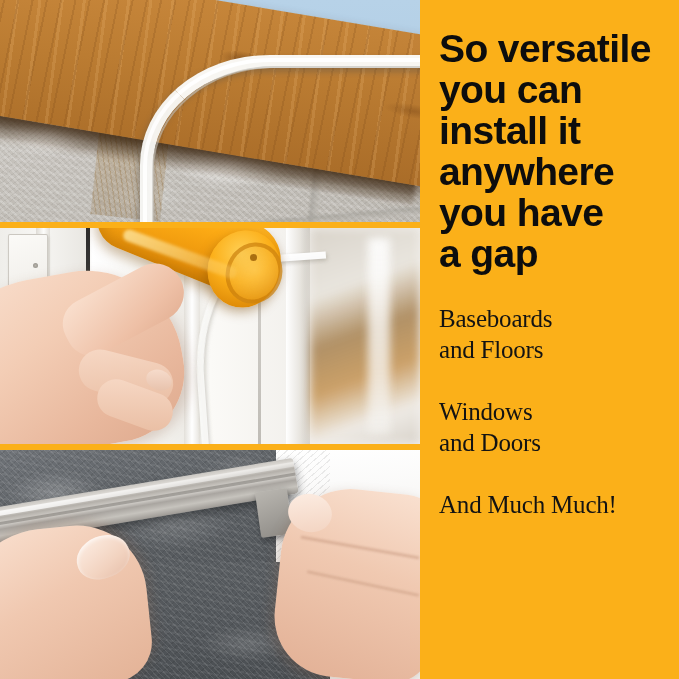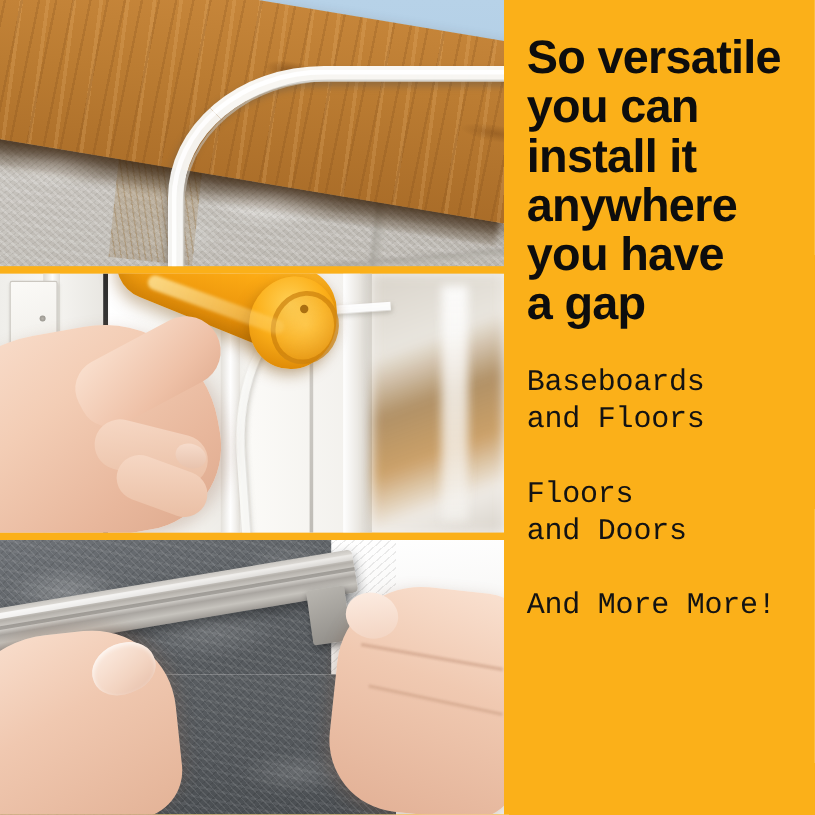--- a/index.html
+++ b/index.html
@@ -408,21 +408,21 @@
     letter-spacing: -0.6px;
     white-space: pre-line;
   }
   .benefits {
     position: absolute;
     left: 19px; top: 303px;
     width: 238px;
   }
   .benefit {
     color: #131313;
-    font-family: Liberation Mono, monospace;
+    font-family: Liberation Serif, serif;
     font-weight: 400;
     font-size: 25px;
     line-height: 31px;
     letter-spacing: -0.2px;
     margin-bottom: 31px;
     white-space: pre-line;
   }
   .benefit:last-child { margin-bottom: 0; }
 </style>
 </head>
@@ -505,19 +505,19 @@
     <div class="headline">So versatile
 you can
 install it
 anywhere
 you have
 a gap</div>
 
     <div class="benefits">
       <div class="benefit">Baseboards
 and Floors</div>
-      <div class="benefit">Floors
+      <div class="benefit">Windows
 and Doors</div>
-      <div class="benefit">And More More!</div>
+      <div class="benefit">And Much Much!</div>
     </div>
   </div>
 
 </div>
 
 </body></html>

